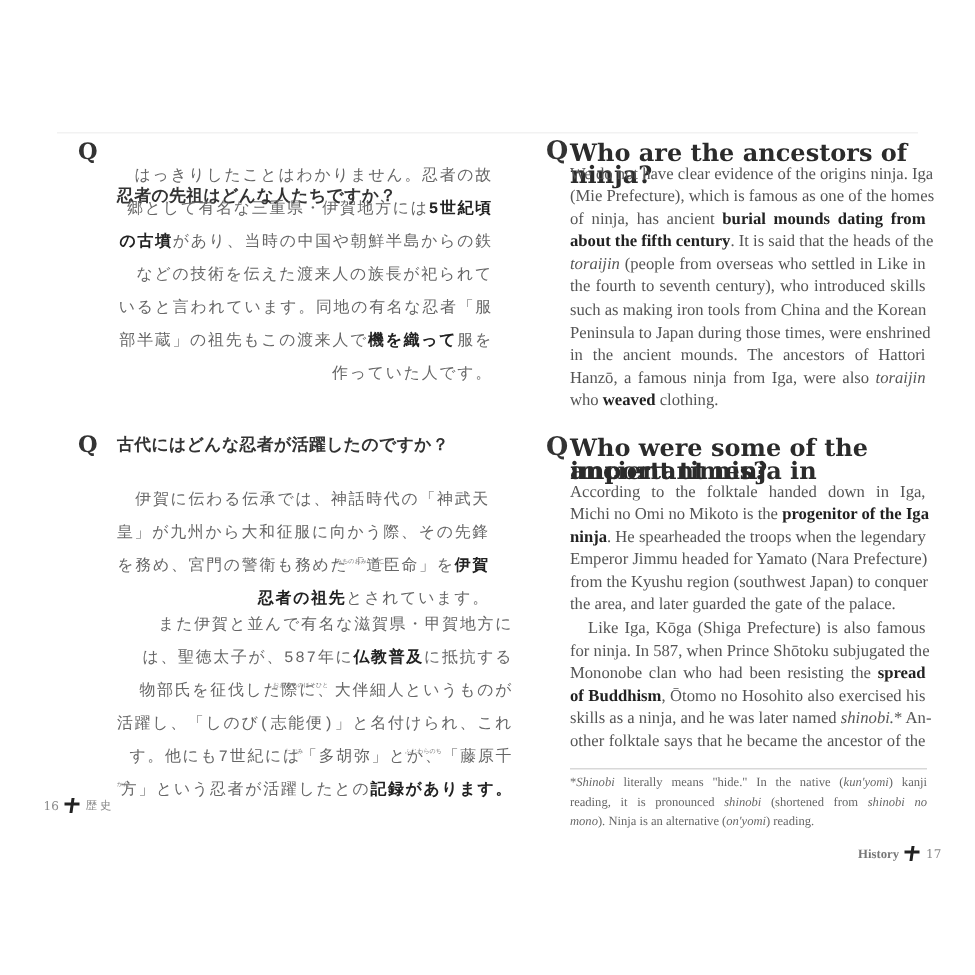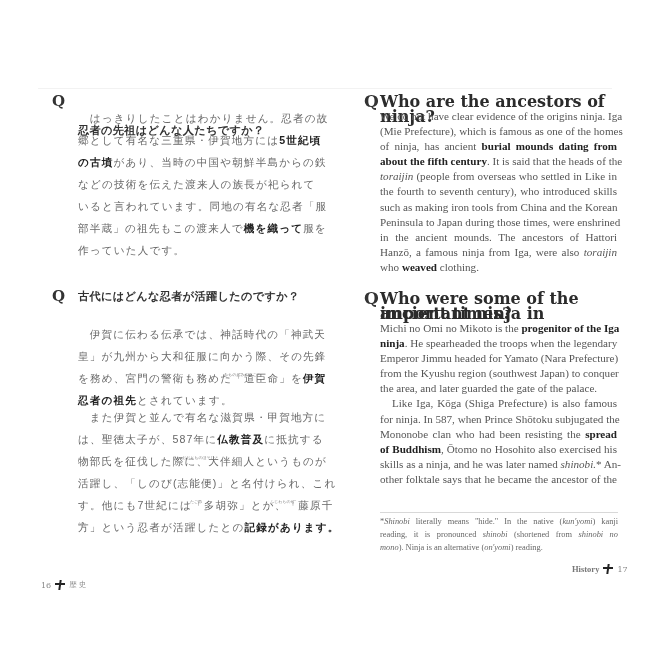--- a/index.html
+++ b/index.html
@@ -7,22 +7,22 @@
            font-family:"DejaVu Serif", serif; color:#444; }
     .page { position:absolute; top:0; height:650px; }
     .page-left { left:0; width:325px; }
     .page-right { left:325px; width:325px; }
     .topline { position:absolute; top:88px; left:38px; width:574px; height:1px; background:#f2f2f2; }
 
     .q-mark { position:absolute; font-family:"DejaVu Serif", serif; font-weight:bold; color:#333; }
     .jp-q { font-size:15px; }
     .jp-title { position:absolute; font-family:"DejaVu Sans", sans-serif; font-weight:bold;
                 font-size:11.2px; color:#333; letter-spacing:0.3px; white-space:nowrap; }
-    .jp-body { position:absolute; font-family:Liberation Sans, sans-serif; font-size:10.6px;
-               color:#666; line-height:22px; letter-spacing:1.15px; }
+    .jp-body { position:absolute; font-family:Liberation Mono, monospace; font-size:10.6px;
+               color:#666; line-height:22px; letter-spacing:1.15px;text-align:right; }
     .jp-body .ln { display:block; white-space:nowrap; height:22px; position:relative; }
     .jp-body b { color:#222; font-weight:bold; }
     .ruby { position:absolute; font-size:4px; color:#777; top:-3px; letter-spacing:0; }
 
     .en-q { font-size:17px; }
     .en-title { position:absolute; font-family:"DejaVu Serif", serif; font-weight:bold;
                 font-size:16px; color:#2b2b2b; line-height:15px; }
     .en-body { position:absolute; font-family:"Liberation Serif", serif; font-size:11.1px;
                color:#555; line-height:15.1px; width:237px; text-align:justify; }
     .en-body .ln { display:block; white-space:nowrap; text-align:justify; text-align-last:justify; height:15.1px; }
@@ -77,21 +77,21 @@
 
   <div class="jp-body" style="left:78px; top:406px;">
     <span class="ln">　また伊賀と並んで有名な滋賀県・甲賀地方に</span>
     <span class="ln"><span>は、聖徳太子が、587年に</span><b>仏教普及</b><span>に抵抗する</span></span>
     <span class="ln"><span class="ruby" style="left:104px;">おおとものほそひと</span><span>物部氏を征伐した際に、大伴細人というものが</span></span>
     <span class="ln">活躍し、「しのび(志能便)」と名付けられ、これ</span>
     <span class="ln"><span class="ruby" style="left:112px;">たごみ</span><span class="ruby" style="left:192px;">ふじわらのち</span><span>す。他にも7世紀には「多胡弥」とか、「藤原千</span></span>
     <span class="ln"><span class="ruby" style="left:0px;">かた</span><span>方」という忍者が活躍したとの</span><b>記録があります。</b></span>
   </div>
 
-  <div class="folio" style="left:29px; top:580px;margin-left:12px;">
+  <div class="folio" style="left:29px; top:532px;">
     <span>16</span>
     <span class="cross"></span>
     <span class="folio-label-jp">歴史</span>
   </div>
 </div>
 
 <div class="page page-right"></div>
 
 <span class="q-mark en-q" style="left:364px; top:91px;">Q</span>
 <span class="en-title" style="left:380px; top:94px;">Who are the ancestors of ninja?</span>
@@ -108,20 +108,21 @@
   <span class="ln">in the ancient mounds. The ancestors of Hattori</span>
   <span class="ln"><span>Hanzō, a famous ninja from Iga, were also</span> <i>toraijin</i></span>
   <span class="ln last"><span>who</span> <b>weaved</b> <span>clothing.</span></span>
 </div>
 
 <span class="q-mark en-q" style="left:364px; top:288px;">Q</span>
 <span class="en-title" style="left:380px; top:291px;">Who were some of the important ninja in</span>
 <span class="en-title" style="left:380px; top:306px;">ancient times?</span>
 
 <div class="en-body" style="left:380px; top:321px;">
+  <span class="ln">According to the folktale handed down in Iga,</span>
   <span class="ln"><span>Michi no Omi no Mikoto is the</span> <b>progenitor of the Iga</b></span>
   <span class="ln"><b>ninja</b><span>. He spearheaded the troops when the legendary</span></span>
   <span class="ln">Emperor Jimmu headed for Yamato (Nara Prefecture)</span>
   <span class="ln">from the Kyushu region (southwest Japan) to conquer</span>
   <span class="ln last">the area, and later guarded the gate of the palace.</span>
   <span class="ln" style="padding-left:12px;">    Like Iga, Kōga (Shiga Prefecture) is also famous</span>
   <span class="ln">for ninja. In 587, when Prince Shōtoku subjugated the</span>
   <span class="ln"><span>Mononobe clan who had been resisting the</span> <b>spread</b></span>
   <span class="ln"><b>of Buddhism</b><span>, Ōtomo no Hosohito also exercised his</span></span>
   <span class="ln"><span>skills as a ninja, and he was later named</span> <i>shinobi.</i><span>* An-</span></span>

